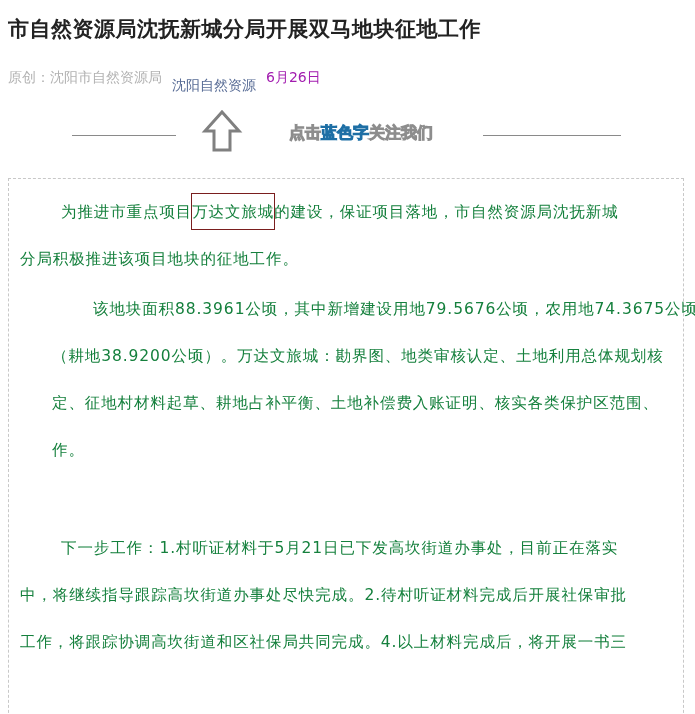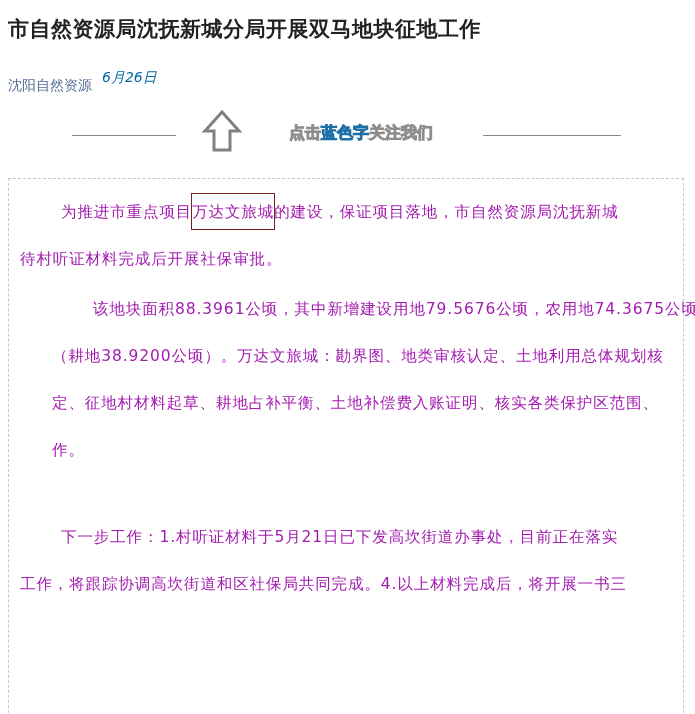--- a/index.html
+++ b/index.html
@@ -11,82 +11,86 @@
       position: absolute; left: 8px; top: 15px;
       font-size: 21px; color: #222222; letter-spacing: 0.5px;
       font-family: "DejaVu Sans", sans-serif; white-space: nowrap; font-weight: bold;
     }
     .meta {
       position: absolute; left: 8px; top: 61px;
       font-size: 14px; color: #b2b2b2; white-space: nowrap;
       display: flex; gap: 10px; align-items: center;
     }
     .meta .account { color: #576b95; margin-top: 16px; }
-    .meta .date { color: #0369a1; font-style: italic; }
+    .meta .date { color: #a21caf; }
     .follow-banner {
       position: absolute; left: 0; top: 99px; width: 695px; height: 55px; padding-left: 47px;
     }
     .line { position: absolute; top: 36px; height: 1px; background: #8a8a8a; }
     .line.left { left: 72px; width: 104px; }
     .line.right { left: 483px; width: 138px; }
     .arrow-icon { position: absolute; left: 200px; top: 10px; width: 44px; height: 44px; }
     .follow-text {
       position: absolute; left: 289px; top: 24px; font-size: 16px; font-weight: bold;
       color: #dcdcdc; letter-spacing: 0px; white-space: nowrap;
       -webkit-text-stroke: 1px #8d8d8d;
     }
     .follow-text .blue { color: #3aa0d8; -webkit-text-stroke: 1px #1e6fa5; }
     .content-box {
       position: absolute; left: 8px; top: 178px; width: 676px; height: 560px;
       border: 1px dashed #c8c8c8; box-sizing: border-box;
     }
     .para {
       position: absolute; left: 20px; width: 660px;
-      font-family: "DejaVu Sans", sans-serif; font-size: 15.5px; color: #a21caf;
+      font-family: "DejaVu Sans", sans-serif; font-size: 15.5px; color: #15803d;
       line-height: 47px; letter-spacing: 0.9px;
     }
     .para .line-txt { display: block; white-space: nowrap; }
     .indent { padding-left: 41px; }
     .highlight {
       outline: 1px solid #7a1e1e; outline-offset: 0px;
       box-shadow: 0 0 0 0 transparent;
       padding: 9px 0 8px 0;
     }
   </style>
 </head>
 <body>
 
 <div class="title">市自然资源局沈抚新城分局开展双马地块征地工作</div>
 
 <div class="meta">
+  <span>
+    <span>原创：</span><span>沈阳市自然资源局</span>
+  </span>
   <a class="account">沈阳自然资源</a>
   <span class="date">6月26日</span>
 </div>
 
 <div class="follow-banner">
   <div class="line left"></div>
   <svg class="arrow-icon" viewBox="0 0 44 44">
     <path d="M22 3 L39 22 L30 22 L30 41 L14 41 L14 22 L5 22 Z" fill="#ffffff" stroke="#808080" stroke-width="3" stroke-linejoin="miter"></path>
   </svg>
   <div class="follow-text">
     <span>点击</span><span class="blue">蓝色字</span><span>关注我们</span>
   </div>
   <div class="line right"></div>
 </div>
 
 <div class="content-box"></div>
 
 <div class="para" style="top:189px;">
   <span class="line-txt indent"><span>为推进市重点项目</span><span class="highlight">万达文旅城</span><span>的建设，保证项目落地，市自然资源局沈抚新城</span></span>
-  <span class="line-txt">待村听证材料完成后开展社保审批。</span>
+  <span class="line-txt">分局积极推进该项目地块的征地工作。</span>
 </div>
 
 <div class="para" style="top:286px;margin-left:32px;">
   <span class="line-txt indent">该地块面积88.3961公顷，其中新增建设用地79.5676公顷，农用地74.3675公顷</span>
   <span class="line-txt">（耕地38.9200公顷）。万达文旅城：勘界图、地类审核认定、土地利用总体规划核</span>
   <span class="line-txt">定、征地村材料起草、耕地占补平衡、土地补偿费入账证明、核实各类保护区范围、</span>
   <span class="line-txt">作。</span>
 </div>
 
-<div class="para" style="top:514px;">
+<div class="para" style="top:525px;">
   <span class="line-txt indent">下一步工作：1.村听证材料于5月21日已下发高坎街道办事处，目前正在落实</span>
+  <span class="line-txt">中，将继续指导跟踪高坎街道办事处尽快完成。2.待村听证材料完成后开展社保审批</span>
   <span class="line-txt">工作，将跟踪协调高坎街道和区社保局共同完成。4.以上材料完成后，将开展一书三</span>
 </div>
 
 </body></html>

